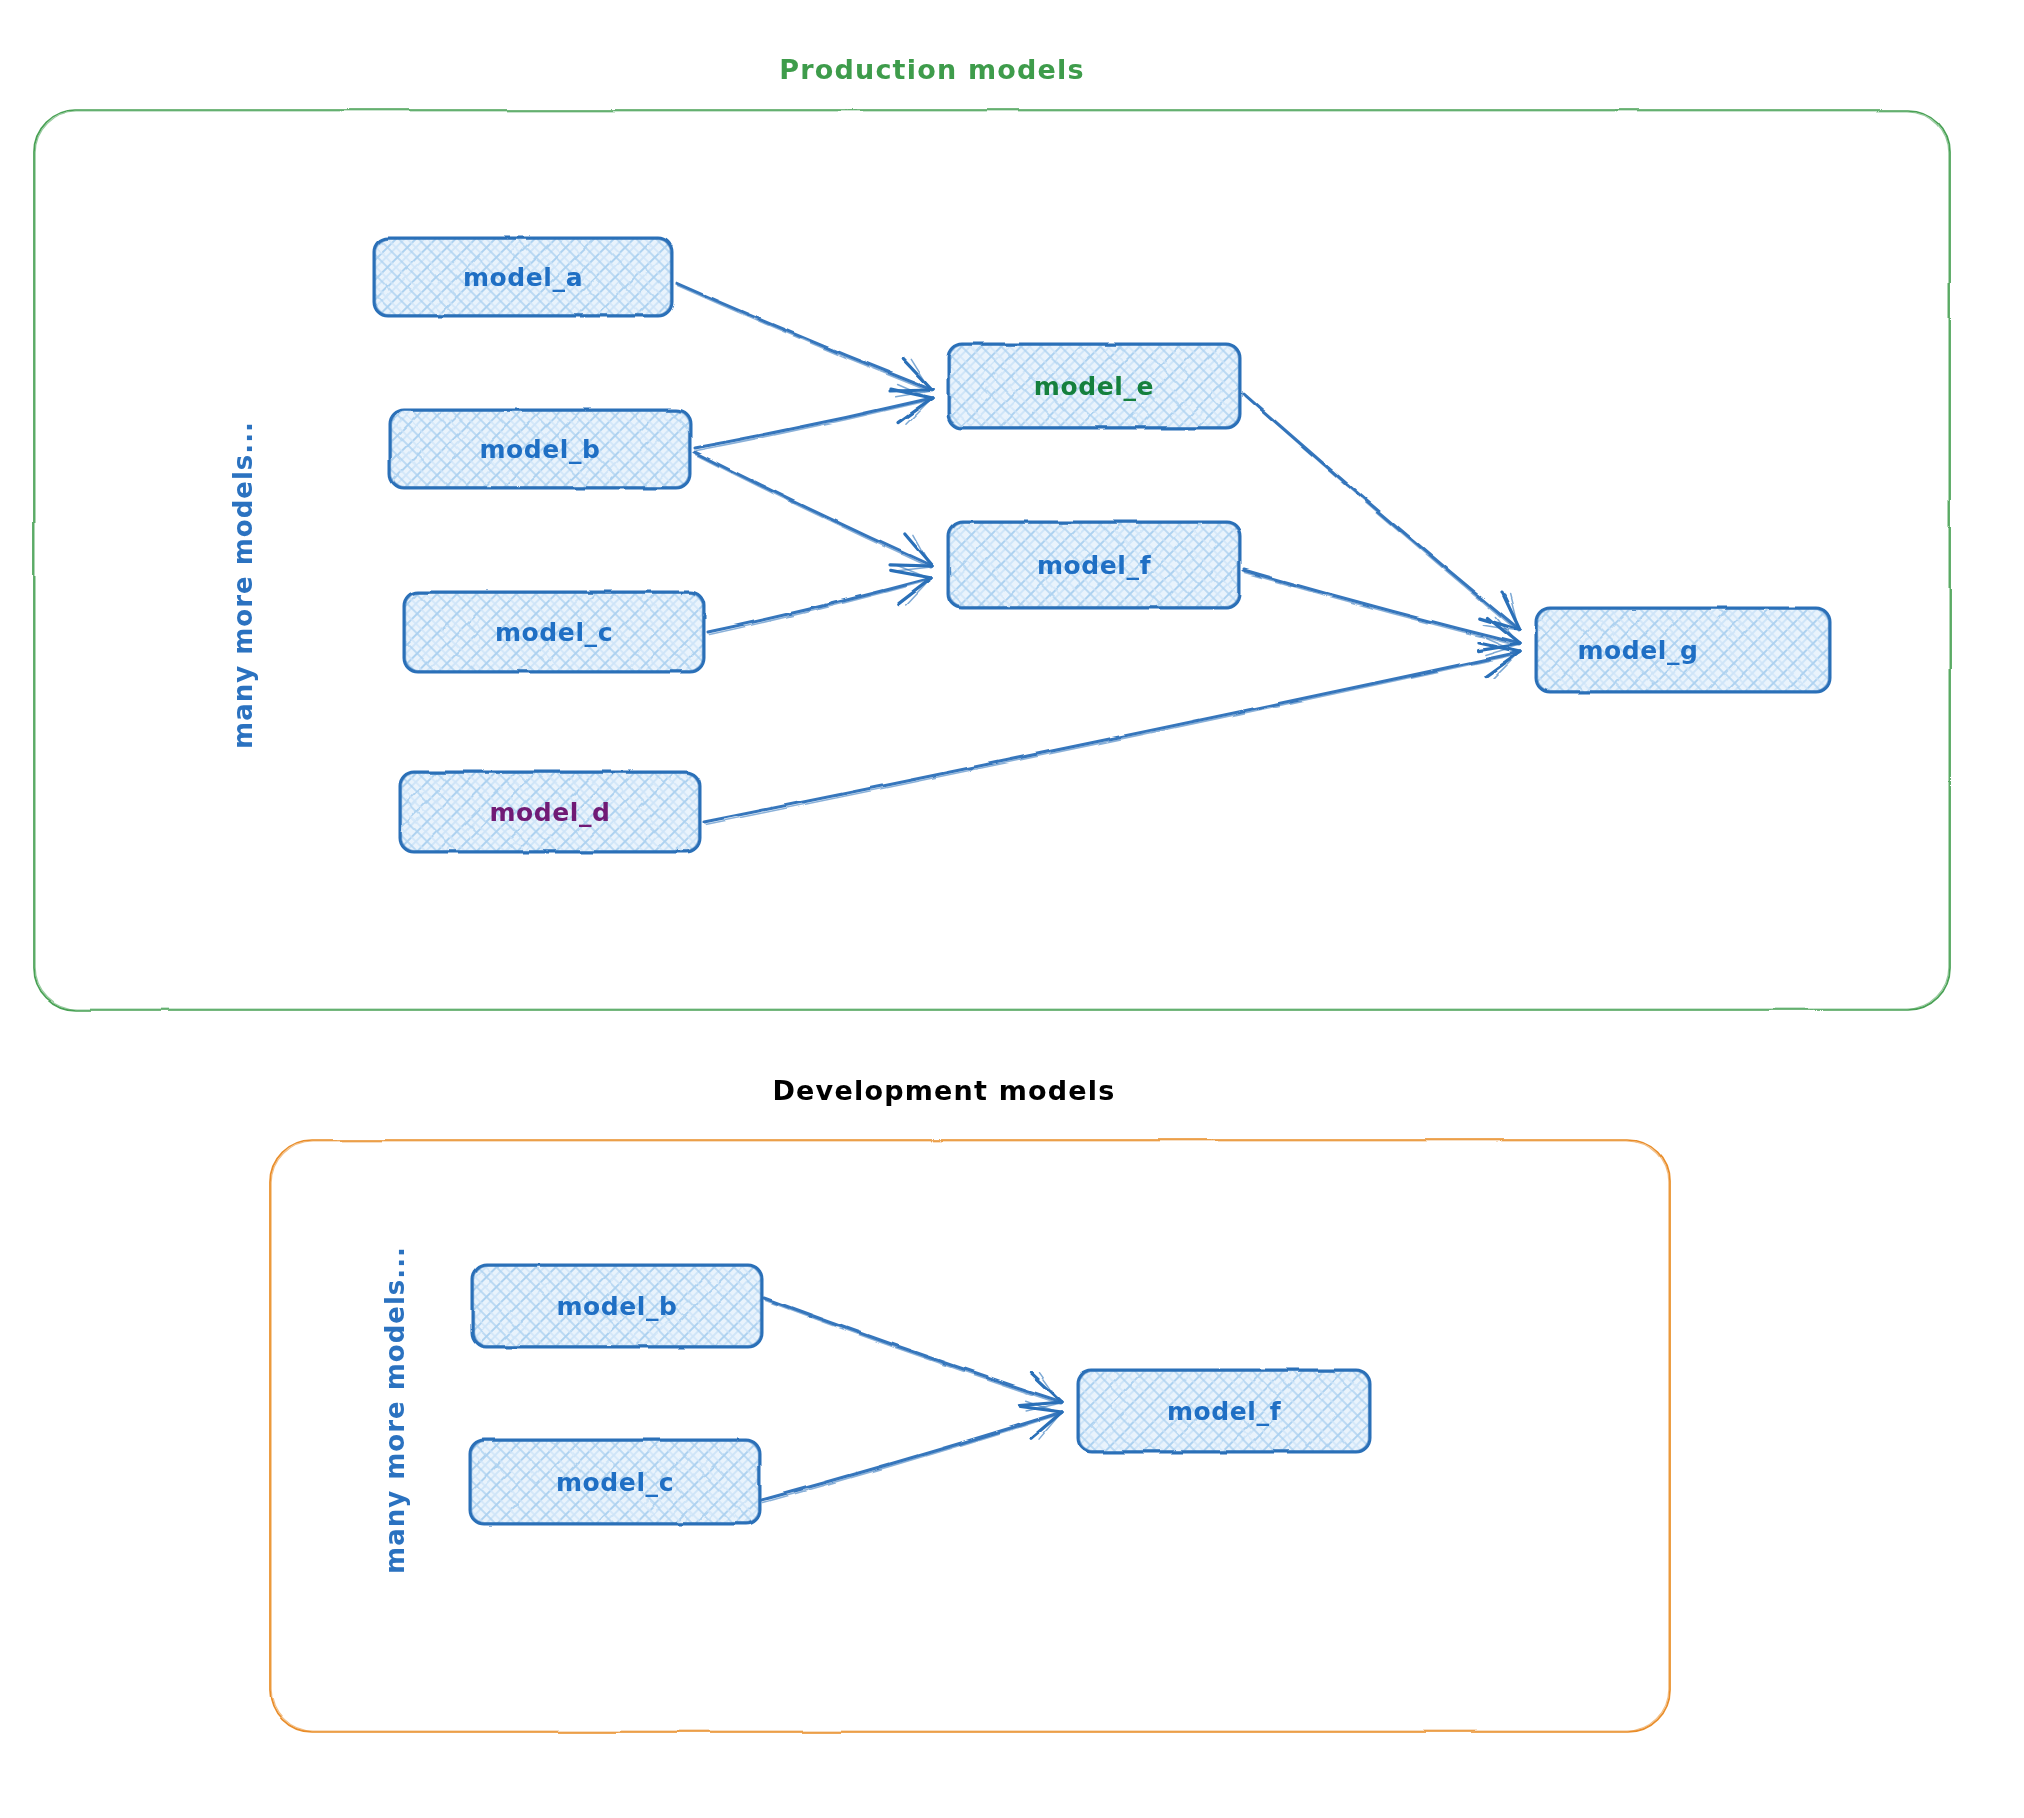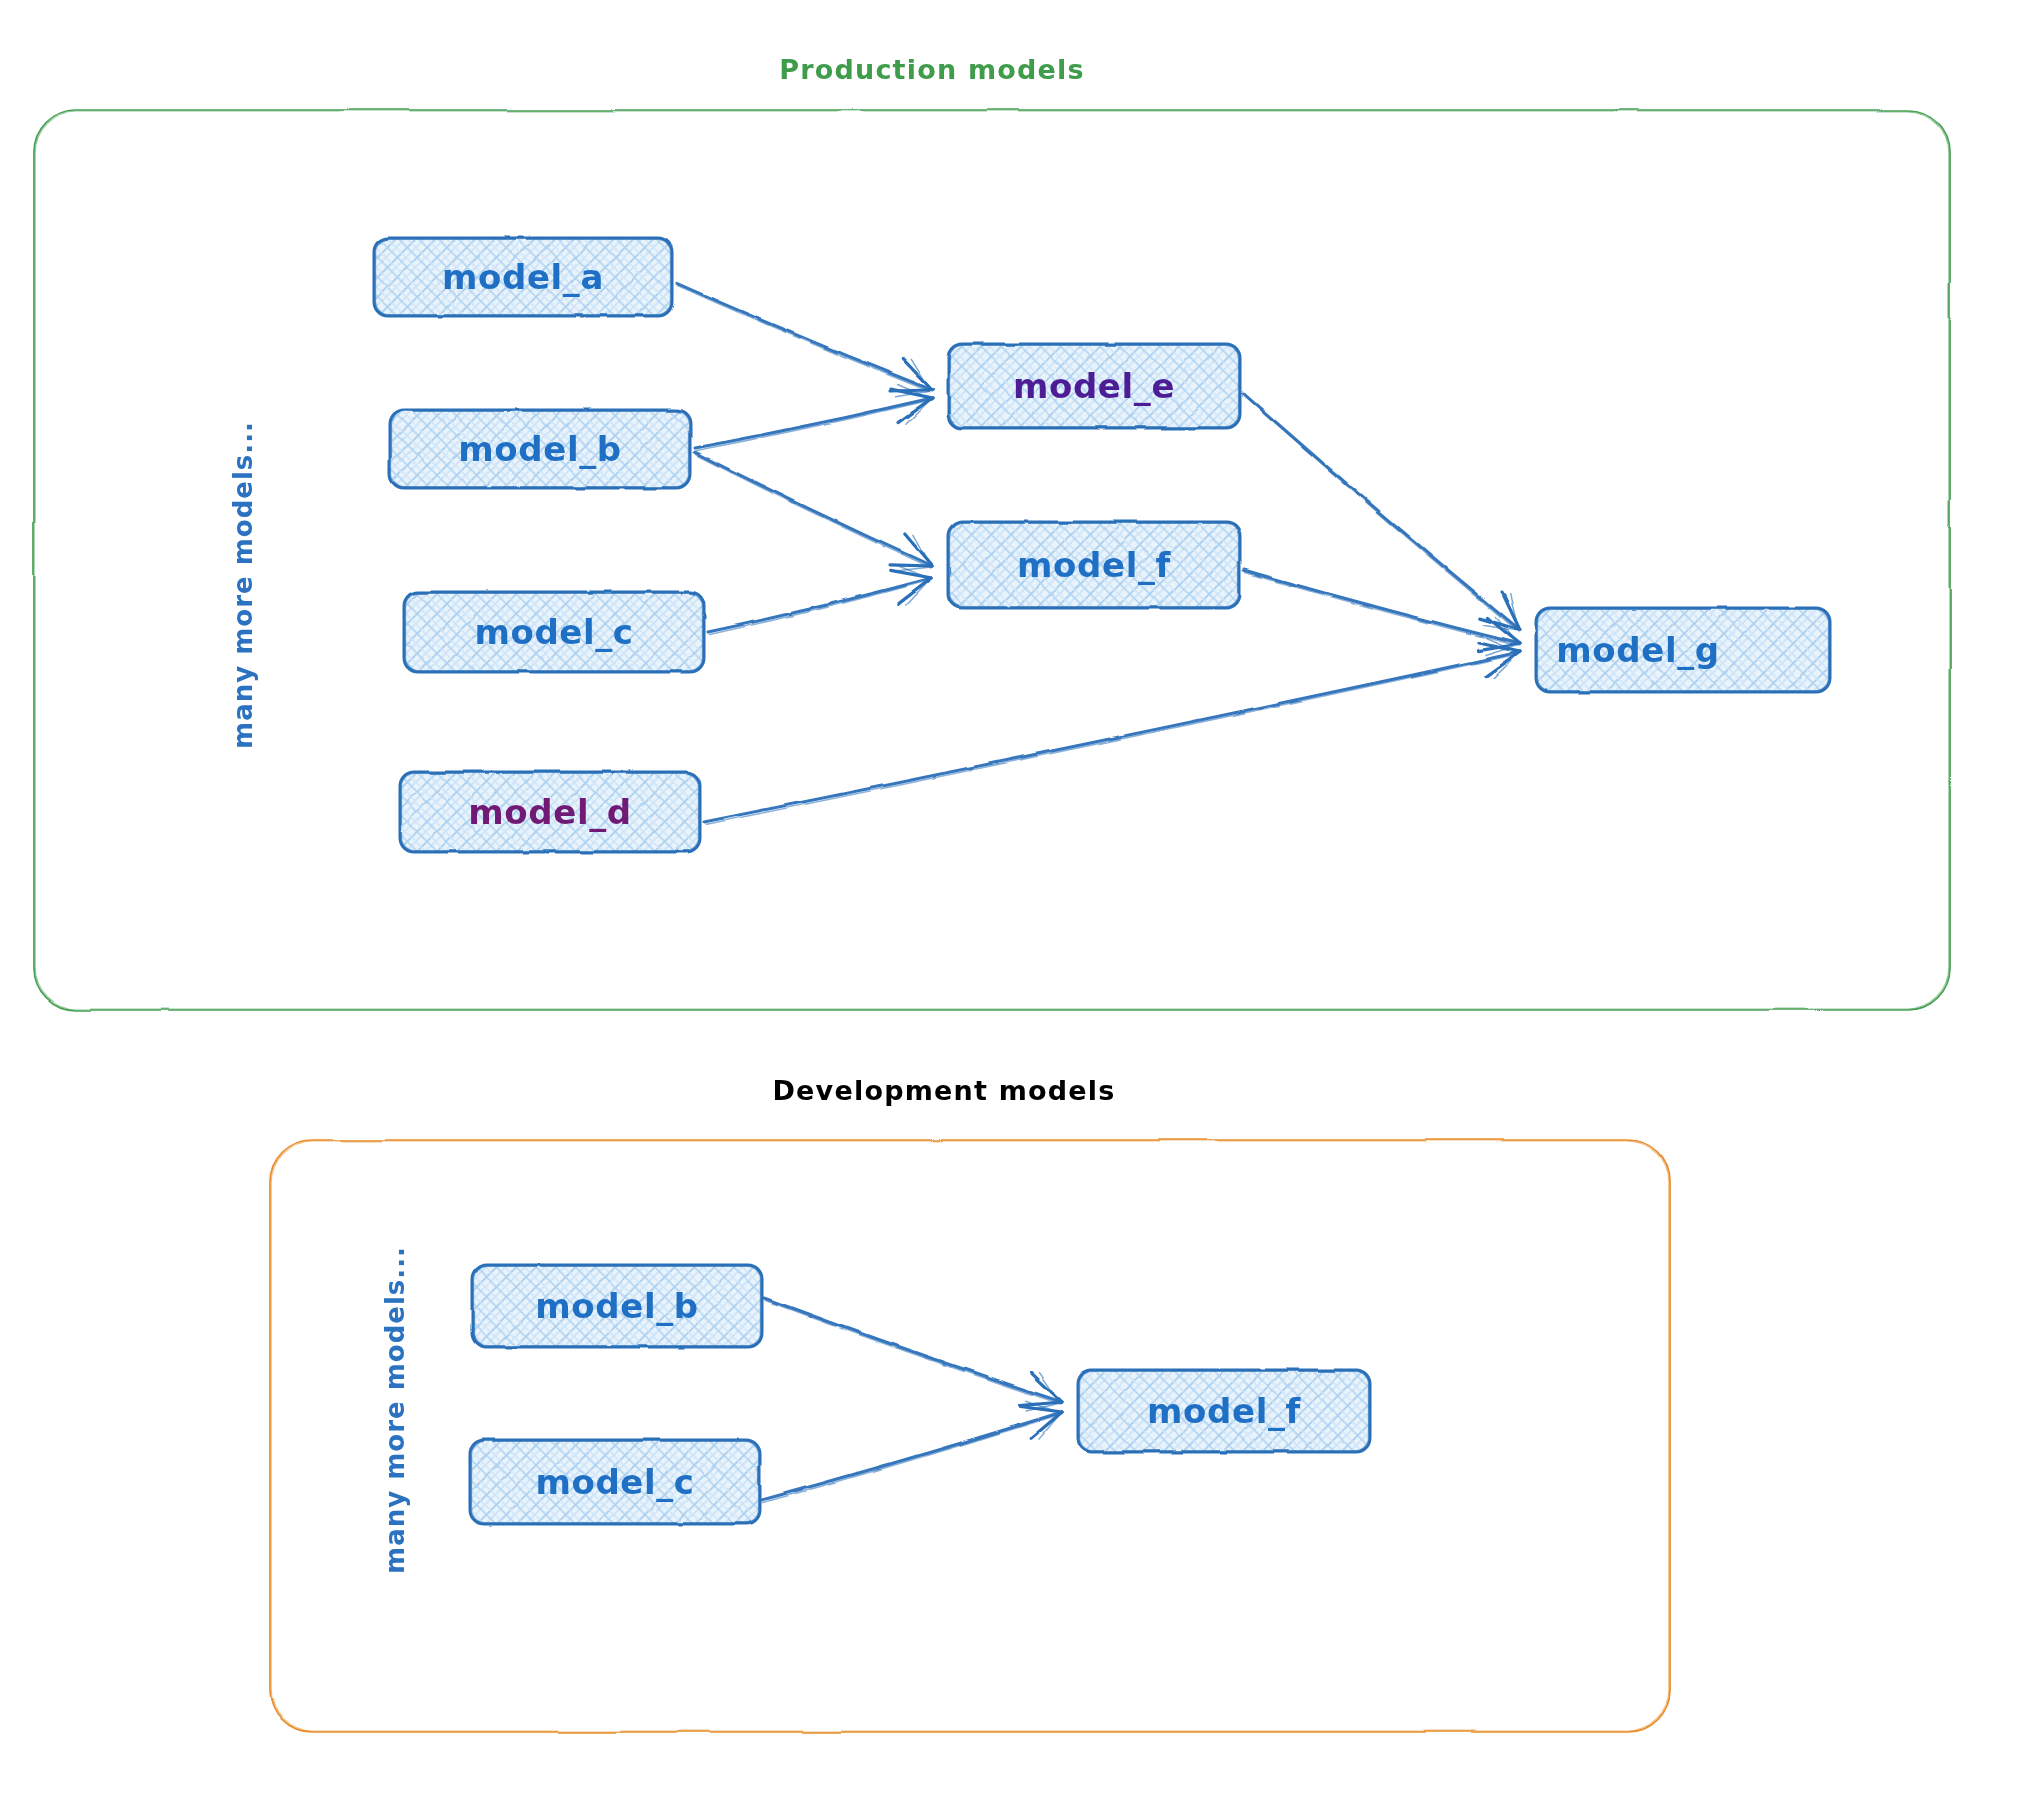--- a/index.html
+++ b/index.html
@@ -10,21 +10,21 @@
   #stage{position:absolute;inset:0;}
   svg.layer{position:absolute;left:0;top:0;width:2024px;height:1818px;overflow:visible;}
   .panel-title{
     position:absolute;white-space:nowrap;
     font-family:"DejaVu Sans", sans-serif;
     font-size:27px;font-weight:600;letter-spacing:1.2px;text-align:right;
   }
   .node-label{
     position:absolute;white-space:nowrap;
     font-family:"DejaVu Sans", sans-serif;
-    font-size:34px;font-weight:600;letter-spacing:0.6px;
+    font-size:25px;font-weight:600;letter-spacing:0.6px;
     color:#1f6fc4;
     transform:translate(-50%,-50%);
     pointer-events:none;
   }
   .side-label{
     position:absolute;white-space:nowrap;
     font-family:"DejaVu Sans", sans-serif;
     font-size:26px;font-weight:600;letter-spacing:1px;
     color:#2b72c0;
     transform-origin:50% 50%;
@@ -213,21 +213,21 @@
 
   <div id="text-layer">
       <div class="panel-title" style="left: 932px; top: 54px; color: rgb(62, 156, 75); transform: translateX(-50%);">Production models</div>
       <div class="side-label" style="left: 243px; top: 585px; color: rgb(43, 114, 192);">many more models...</div>
       <div class="panel-title" style="left: 944px; top: 1075px; color: #000000; transform: translateX(-50%);">Development models</div>
       <div class="side-label" style="left: 395px; top: 1410px; color: rgb(43, 114, 192);">many more models...</div>
       <div class="node-label" style="left: 523px; top: 277px; color: rgb(31, 111, 196);">model_a</div>
       <div class="node-label" style="left: 540px; top: 449px; color: rgb(31, 111, 196);">model_b</div>
       <div class="node-label" style="left: 554px; top: 632px; color: rgb(31, 111, 196);">model_c</div>
       <div class="node-label" style="left: 550px; top: 812px; color: #701a75;">model_d</div>
-      <div class="node-label" style="left: 1094px; top: 386px; color: #4c1d95;">model_e</div>
+      <div class="node-label" style="left: 1094px; top: 386px; color: #15803d;">model_e</div>
       <div class="node-label" style="left: 1094px; top: 565px; color: rgb(31, 111, 196);">model_f</div>
       <div class="node-label" style="left: 1638px; top: 650px; color: rgb(31, 111, 196);">model_g</div>
       <div class="node-label" style="left: 617px; top: 1306px; color: rgb(31, 111, 196);">model_b</div>
       <div class="node-label" style="left: 615px; top: 1482px; color: rgb(31, 111, 196);">model_c</div>
       <div class="node-label" style="left: 1224px; top: 1411px; color: rgb(31, 111, 196);">model_f</div>
     </div>
 
 </div>
 
 </body></html>

